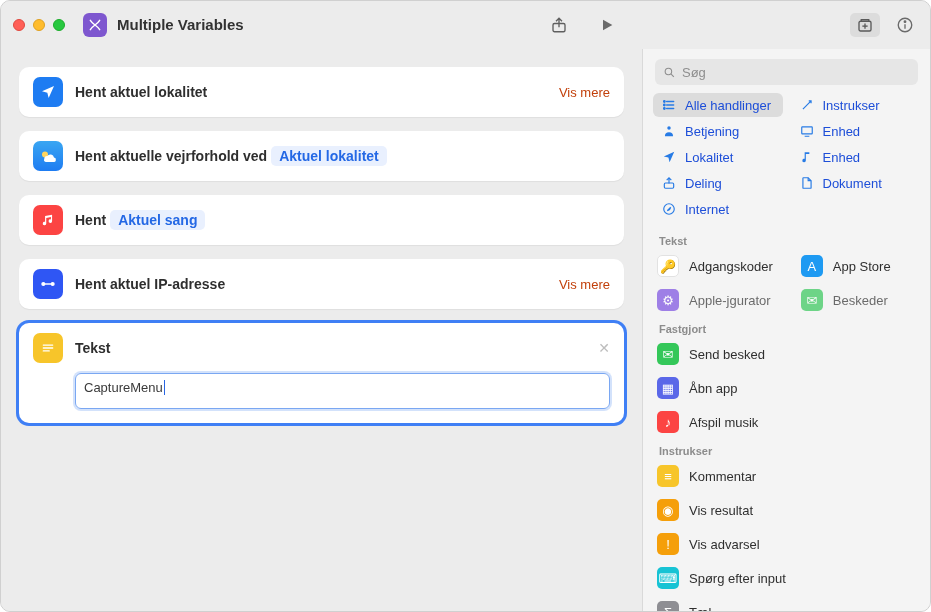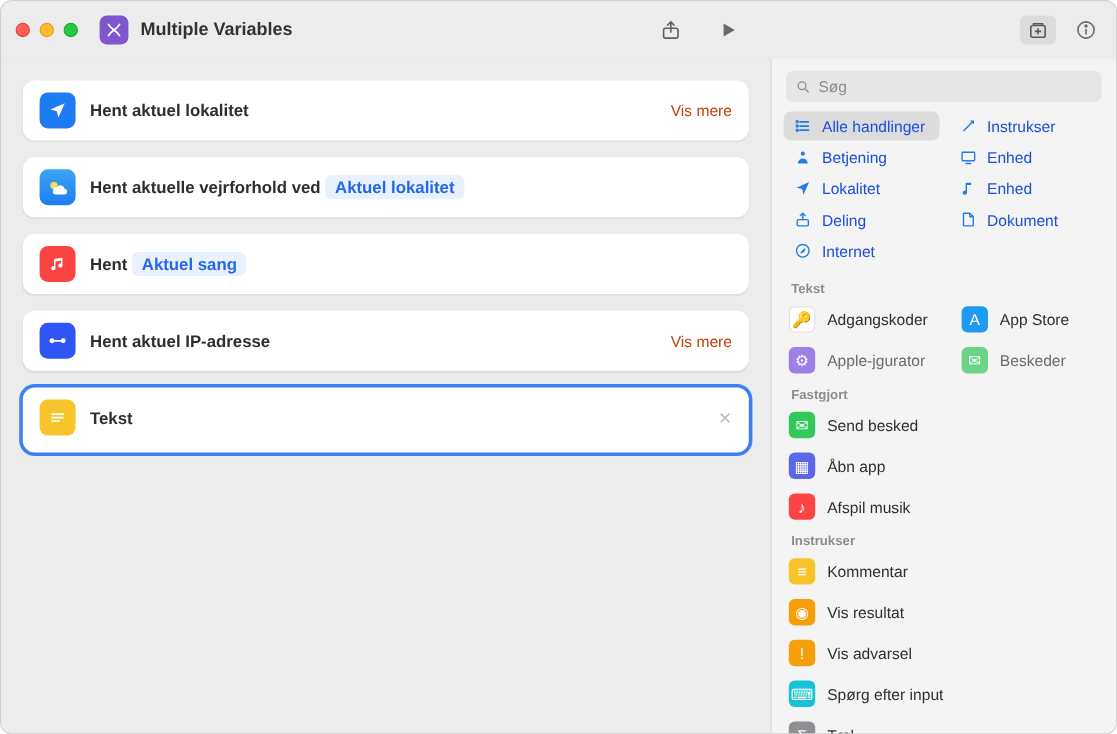--- a/index.html
+++ b/index.html
@@ -225,20 +225,21 @@
           <div class="aicon bg-yellow">
             <svg width="14" height="14" viewBox="0 0 24 24" fill="none" stroke="#fff" stroke-width="2.4" stroke-linecap="round">
                 <line x1="4" y1="7" x2="20" y2="7"></line>
                 <line x1="4" y1="12" x2="20" y2="12"></line>
                 <line x1="4" y1="17" x2="14" y2="17"></line>
               </svg>
           </div>
           <div class="card-title">Tekst</div>
           <div class="closex">✕</div>
         </div>
+        <div class="text-input"><span class="caret">CaptureMenu</span></div>
       </div>
 
     </div>
 
     <div class="sidebar">
       <div class="right-panel-toolbar" style="visibility: hidden; height: 0px; border: none;">
         <div class="tool active">
           <svg width="20" height="18" viewBox="0 0 24 24" fill="none" stroke="#5a5a5a" stroke-width="1.8">
               <rect x="4" y="7" width="16" height="13" rx="2"></rect>
               <path d="M7 7V5h10v2"></path>

